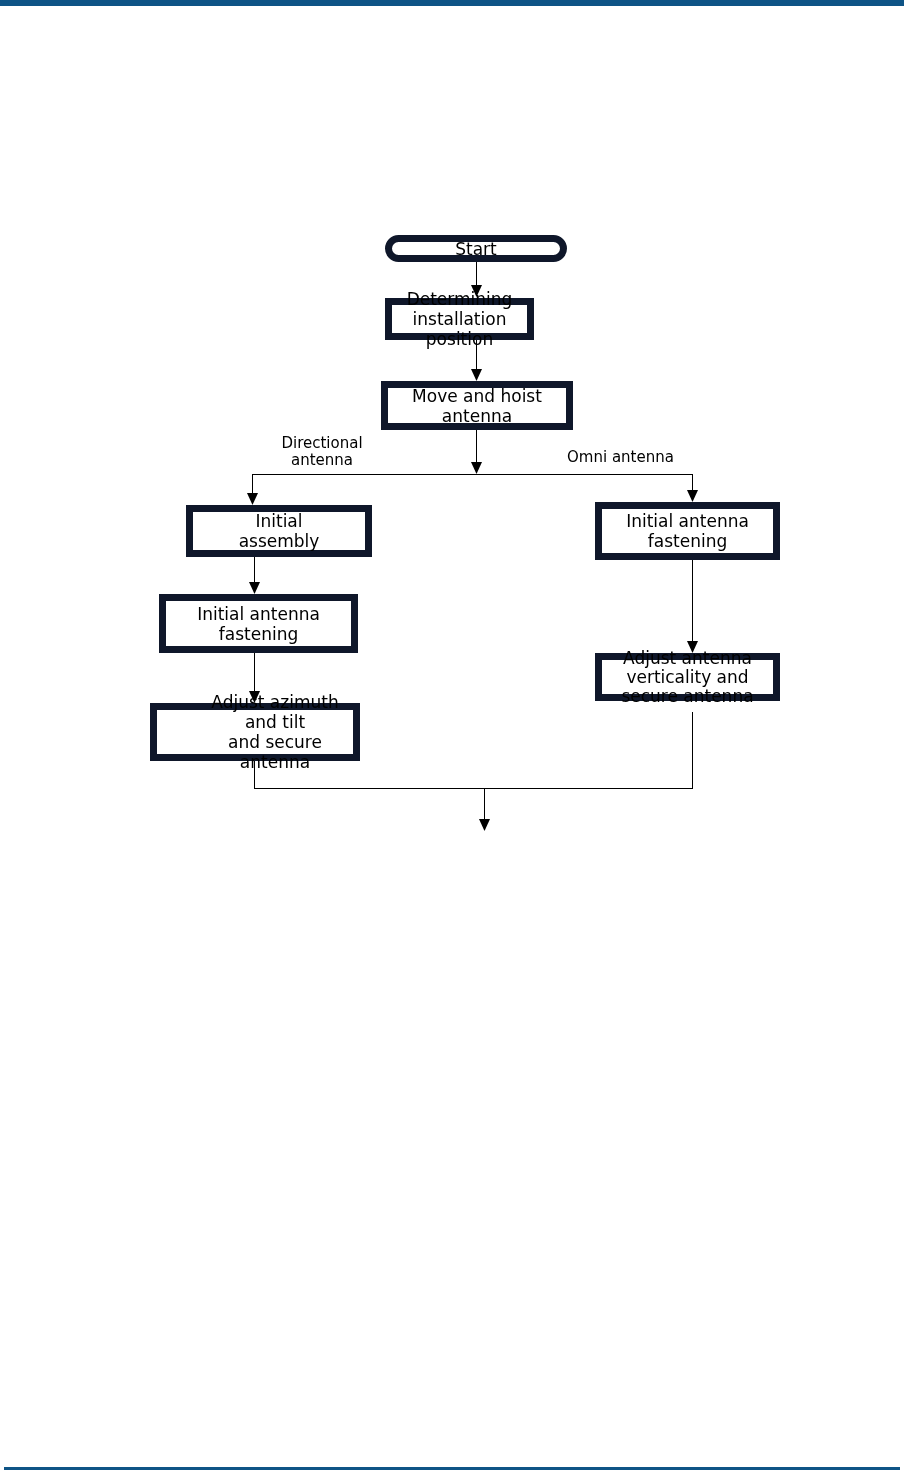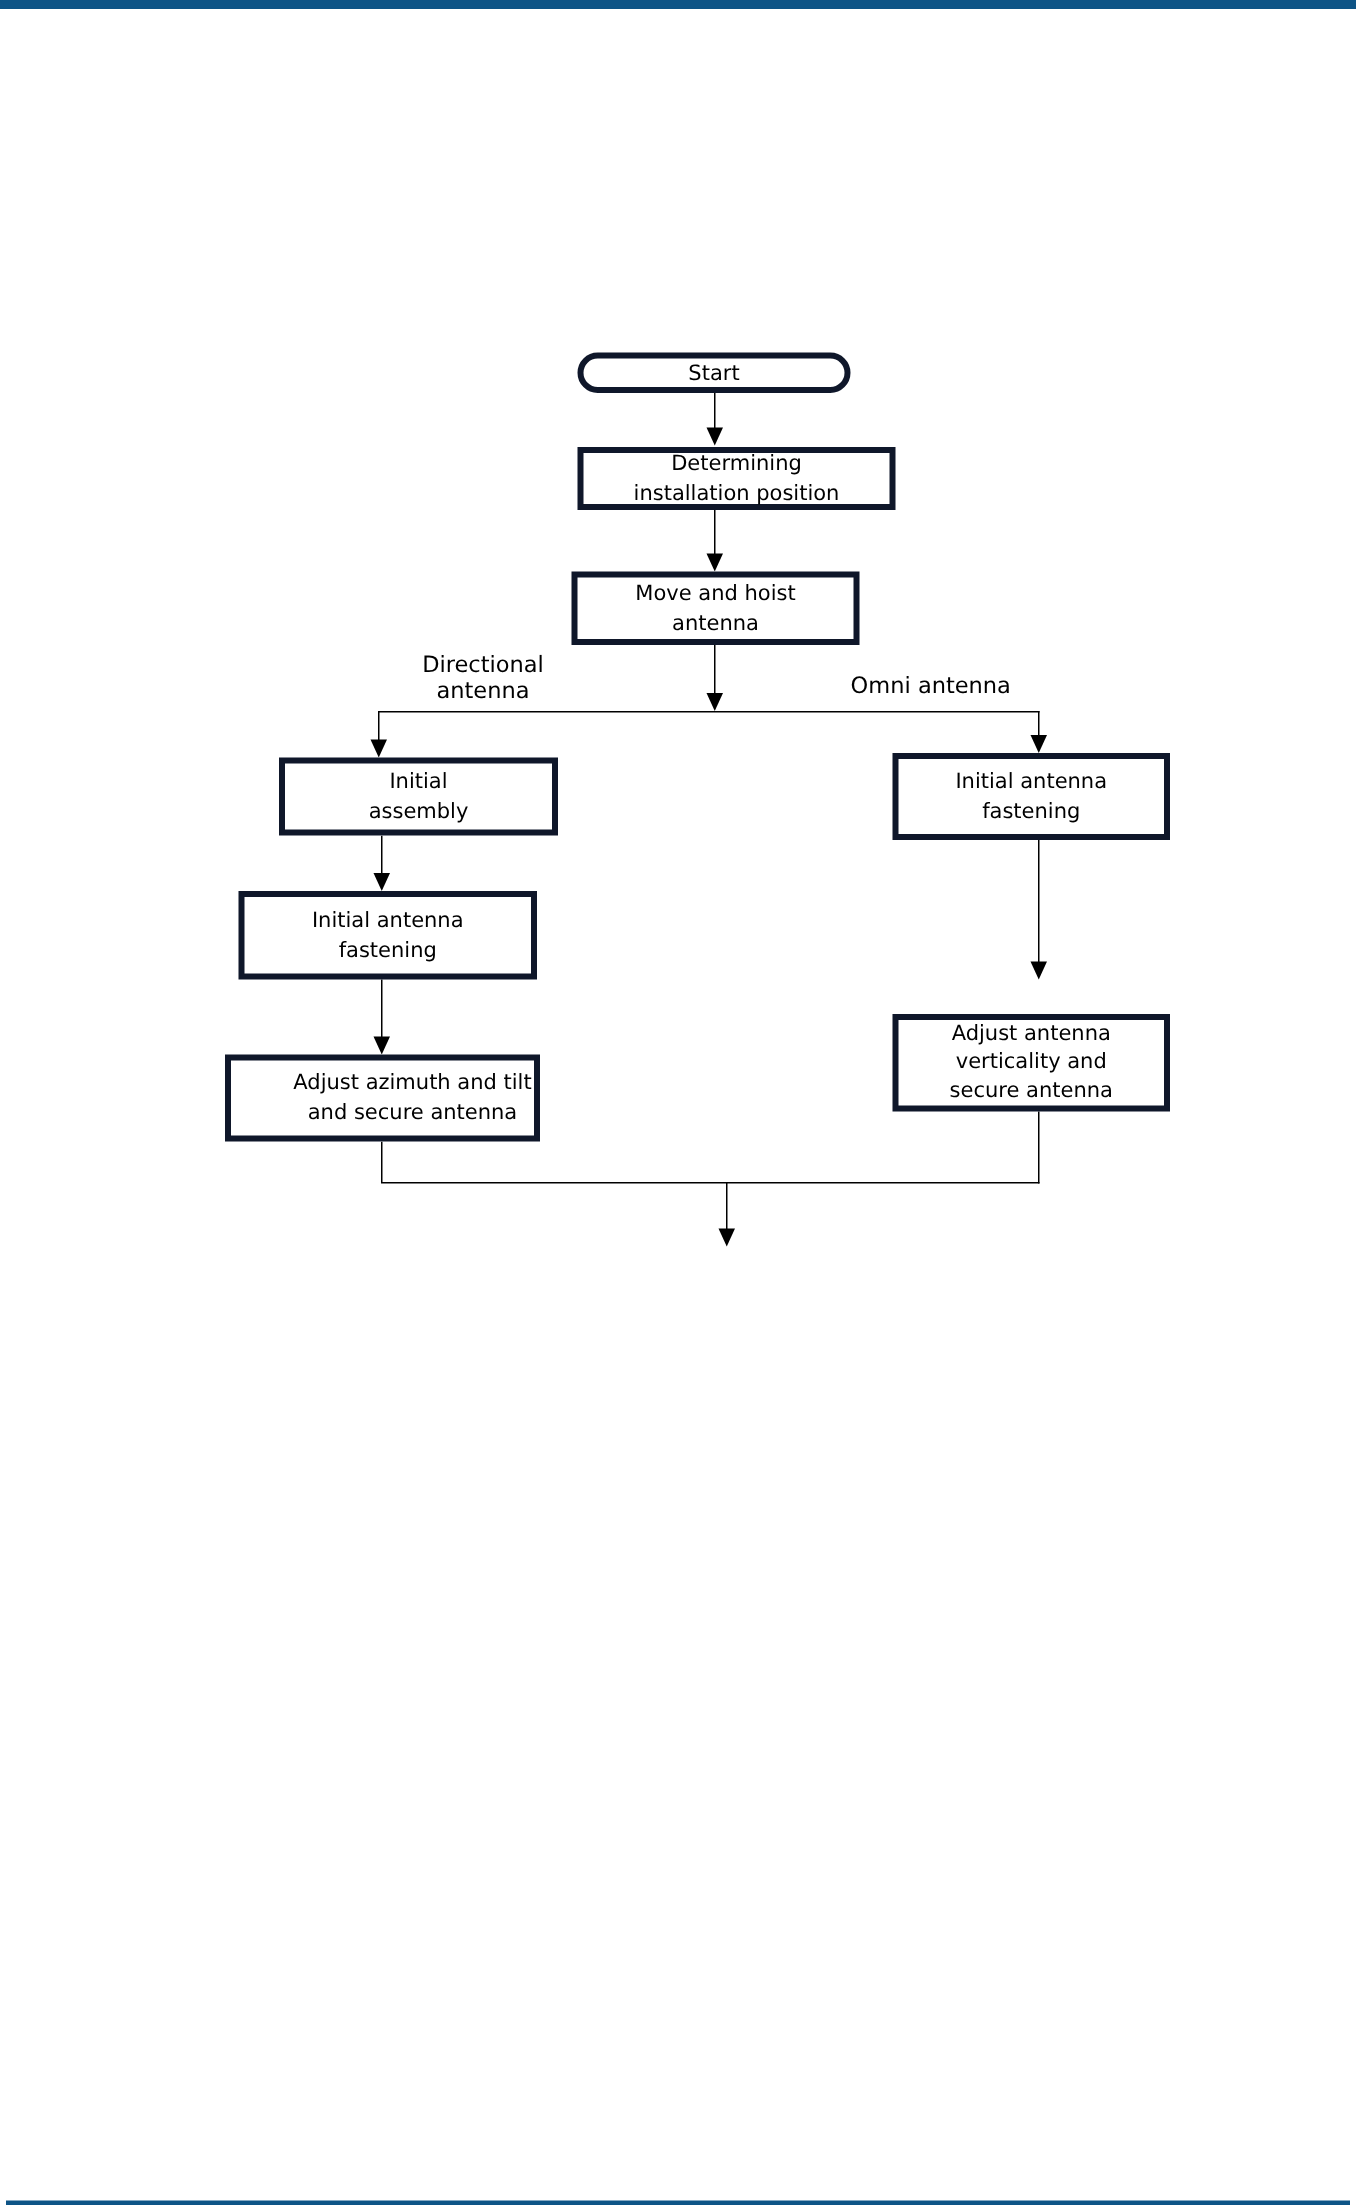--- a/index.html
+++ b/index.html
@@ -25,26 +25,26 @@
   }
   .edges {
     position: absolute;
     left: 0; top: 0;
   }
   .edges line { stroke: #000; stroke-width: 1; }
   .edges polygon { fill: #000; stroke: none; }
   .node {
     position: absolute;
     background: #ffffff;
-    border: 4px solid #0f172a;
+    border: 7px solid #0f172a;
     display: flex;
     align-items: center;
     justify-content: center;
     text-align: center;
-    font-size: 14px;
+    font-size: 17px;
     line-height: 20px;
   }
   .node .node-label { white-space: pre-line; }
   .terminal { border-radius: 16px; }
   .branch-label {
     position: absolute;
     font-size: 15px;
     line-height: 17px;
     text-align: center;
     white-space: pre-line;
@@ -90,21 +90,21 @@
     <line x1="692.5" y1="712" x2="692.5" y2="789"></line>
 
     <line x1="484.5" y1="788.5" x2="484.5" y2="820"></line>
     <polygon points="479,819 490,819 484.5,831"></polygon>
   </svg>
 
   <div class="node terminal" style="left:385px; top:235px; width:182px; height:27px;">
     <span class="node-label">Start</span>
   </div>
 
-  <div class="node" style="left:385px; top:298px; width:212px; height:42px;">
+  <div class="node" style="left:385px; top:298px; width:149px; height:42px;">
     <span class="node-label">Determining
 installation position</span>
   </div>
 
   <div class="node" style="left:381px; top:381px; width:192px; height:49px;">
     <span class="node-label">Move and hoist
 antenna</span>
   </div>
 
   <div class="branch-label" style="left:262px; top:435px; width:120px;">Directional
@@ -125,21 +125,21 @@
   <div class="node" style="left:150px; top:703px; width:210px; height:58px;padding-left:40px;">
     <span class="node-label">Adjust azimuth and tilt
 and secure antenna</span>
   </div>
 
   <div class="node" style="left:595px; top:502px; width:185px; height:58px;">
     <span class="node-label">Initial antenna
 fastening</span>
   </div>
 
-  <div class="node" style="left:595px; top:653px; width:185px; height:65px; line-height:19px;margin-top:23px;">
+  <div class="node" style="left:595px; top:653px; width:185px; height:48px; line-height:19px;">
     <span class="node-label">Adjust antenna
 verticality and
 secure antenna</span>
   </div>
 
 
   <div class="bottom-rule" style="background: rgb(14, 84, 134);"></div>
 
 </div>
 

